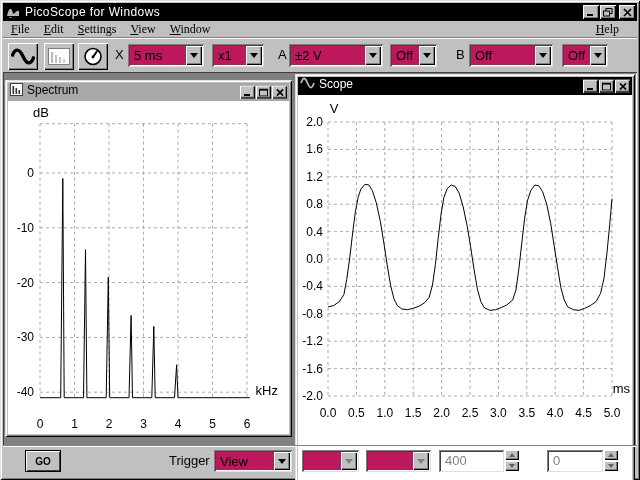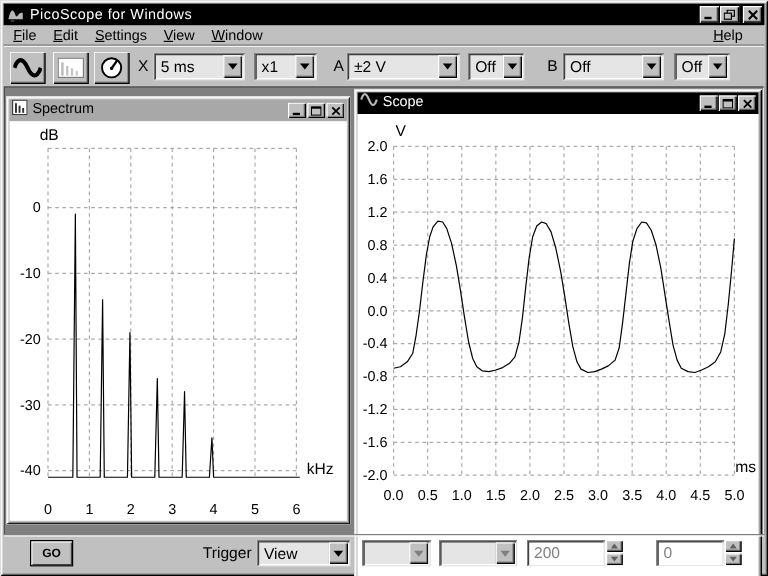--- a/index.html
+++ b/index.html
@@ -11,31 +11,31 @@
             display:flex;align-items:center;box-sizing:border-box;padding-left:3px;}
   .titlebar .title{color:#fff;margin-left:5px;letter-spacing:.4px;}
   .tbtns{position:absolute;right:2px;top:2px;display:flex;}
   .winbtn{width:16px;height:14px;background:#c0c0c0;margin-left:1px;
           box-shadow:inset 1px 1px 0 #fff,inset -1px -1px 0 #000,inset -2px -2px 0 #808080;
           display:flex;align-items:center;justify-content:center;}
   .winbtn.gap{margin-left:3px;}
   .child .winbtn{width:15px;height:13px;}
   
   .menubar{position:absolute;left:3px;top:21px;width:634px;height:16px;display:flex;align-items:center;}
-  .menu-item{display:inline-block;padding:1px 6px;margin-left:2px;}
+  .menu-item{display:inline-block;padding:1px 6px;margin-left:2px;font-family:Liberation Serif, serif;}
   .menu-item::first-letter{text-decoration:underline;}
   .menu-help{position:absolute;right:12px;}
   
   .toolbar{position:absolute;left:3px;top:37px;width:634px;height:35px;
            border-top:1px solid #808080;box-shadow:inset 0 1px 0 #fff;}
   .toolbtn{position:absolute;top:5px;width:30px;height:27px;background:#c0c0c0;
            box-shadow:inset 1px 1px 0 #fff,inset -1px -1px 0 #000,inset -2px -2px 0 #808080;
            display:flex;align-items:center;justify-content:center;}
   .tool-label{position:absolute;top:9px;font-size:13px;}
-  .combo{position:absolute;top:6px;height:23px;background:#e5e5e5;box-sizing:border-box;
+  .combo{position:absolute;top:6px;height:23px;background:#be185d;box-sizing:border-box;
          box-shadow:inset 1px 1px 0 #808080,inset -1px -1px 0 #dfdfdf,inset 2px 2px 0 #404040,inset -2px -2px 0 #fff;}
   .combo .cval{position:absolute;left:6px;top:4px;font-size:13px;white-space:nowrap;}
   .combo .drop{position:absolute;right:2px;top:2px;bottom:2px;width:16px;background:#c0c0c0;
                box-shadow:inset 1px 1px 0 #fff,inset -1px -1px 0 #000,inset -2px -2px 0 #808080;
                display:flex;align-items:center;justify-content:center;}
   .arrow{width:0;height:0;border-left:4px solid transparent;border-right:4px solid transparent;border-top:5px solid #000;}
   .arrow.dis{border-top-color:#808080;}
   
   .mdi{position:absolute;left:3px;top:72px;width:634px;height:374px;background:#808080;
        box-shadow:inset 1px 1px 0 #404040,inset -1px -1px 0 #fff;}
@@ -335,21 +335,21 @@
           <span class="arrow dis"></span>
         </span>
     </div>
     <div class="combo sb-combo" style="left:363px;width:65px">
       <span class="cval"></span>
       <span class="drop">
           <span class="arrow dis"></span>
         </span>
     </div>
     <div class="spin" style="left:436px;width:81px">
-      <div class="spin-field" style="width:65px">200</div>
+      <div class="spin-field" style="width:65px">400</div>
       <div class="spin-btn" style="left:66px;top:0">
           <span class="arr-up"></span>
         </div>
       <div class="spin-btn" style="left:66px;top:11px">
           <span class="arr-dn"></span>
         </div>
     </div>
     <div class="spin" style="left:544px;width:72px">
       <div class="spin-field" style="width:56px">0</div>
       <div class="spin-btn" style="left:57px;top:0">

